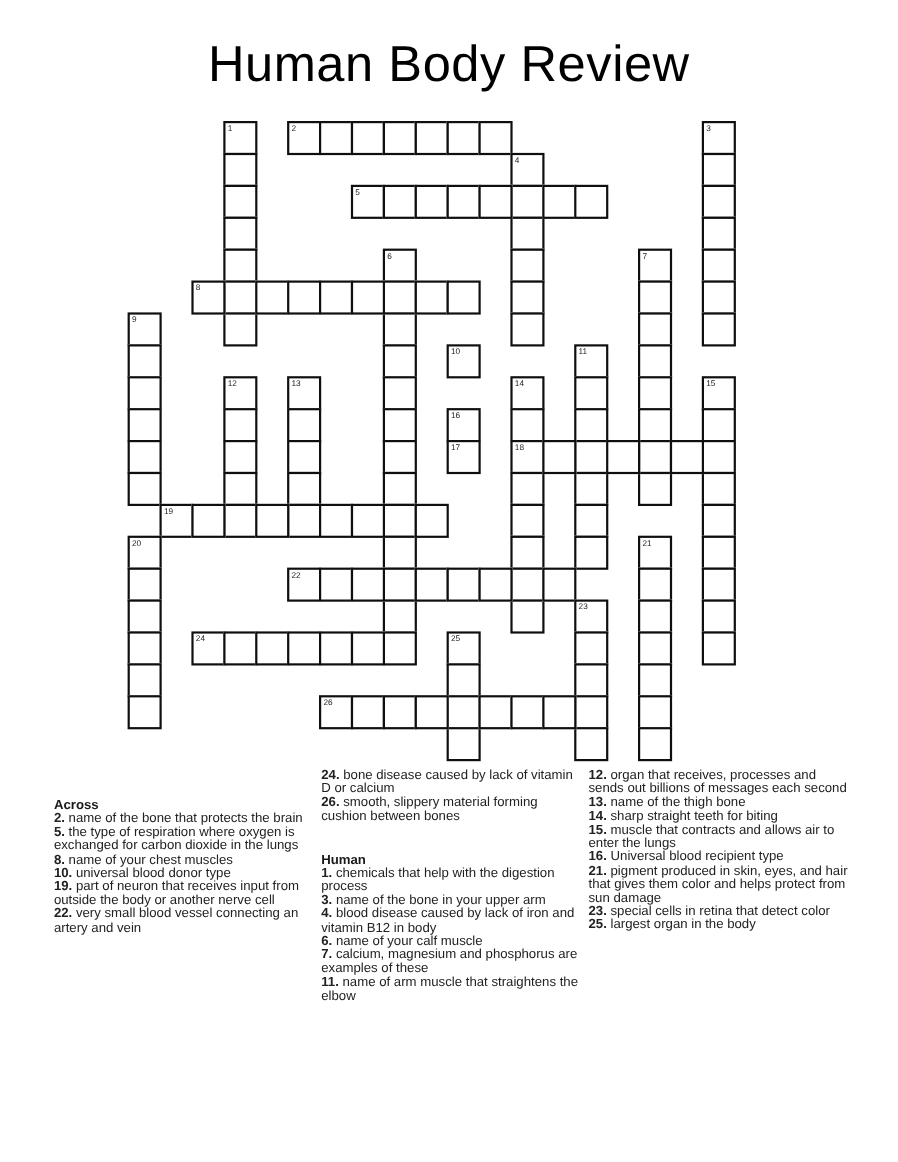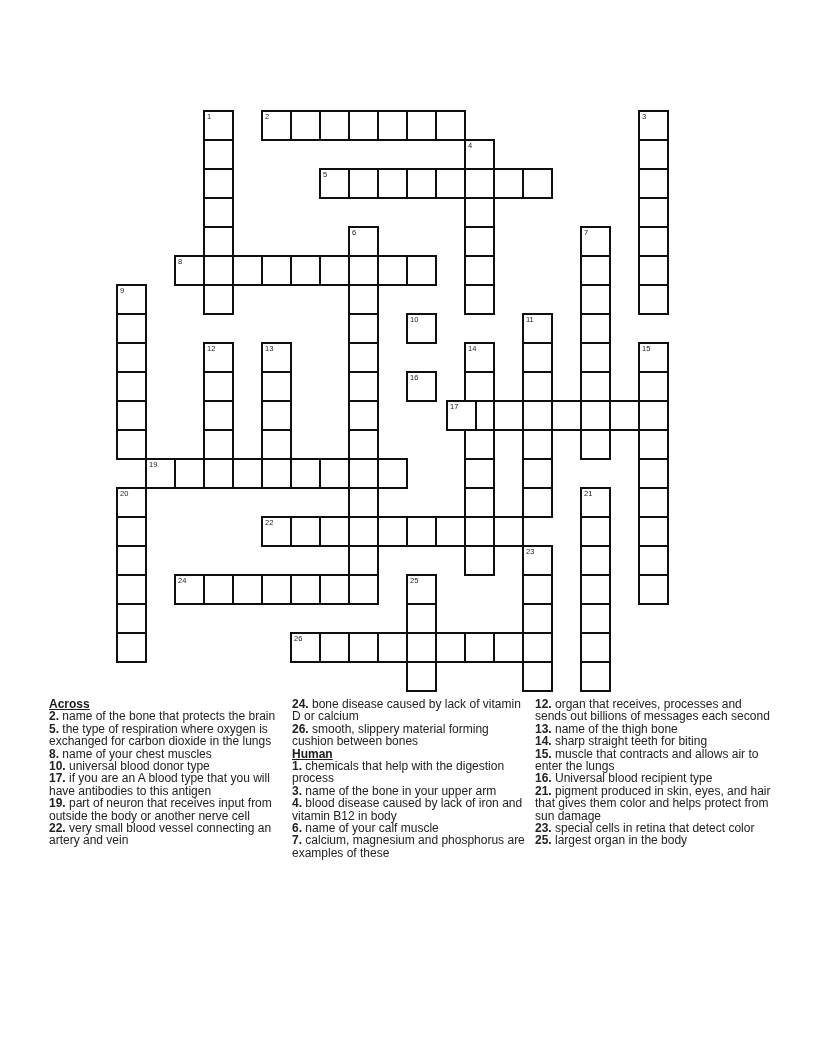--- a/index.html
+++ b/index.html
@@ -55,29 +55,30 @@
   .clue-col {
     width: 243px;
     padding-right: 7px;
     box-sizing: border-box;
     font-size: 12px;
     line-height: 12.4px;
     color: #222222;
   }
   .clue-heading {
     font-weight: bold;
-    text-decoration: underline;
     color: #1a1a1a;
+    margin-top: 27px;
   }
   .clue-num { font-weight: bold; }
 </style>
 </head>
 <body>
 
 <div class="page">
+  <h1 class="title">Human Body Review</h1>
   <div class="grid">
       <div class="cell" style="left: 87px; top: 0px;">
         <span class="cellnum">1</span>
       </div>
       <div class="cell" style="left: 87px; top: 29px;"></div>
       <div class="cell" style="left: 87px; top: 58px;"></div>
       <div class="cell" style="left: 87px; top: 87px;"></div>
       <div class="cell" style="left: 87px; top: 116px;"></div>
       <div class="cell" style="left: 87px; top: 145px;"></div>
       <div class="cell" style="left: 87px; top: 174px;"></div>
@@ -203,21 +204,21 @@
       <div class="cell" style="left: 522px; top: 290px;"></div>
       <div class="cell" style="left: 522px; top: 319px;"></div>
       <div class="cell" style="left: 522px; top: 348px;"></div>
       <div class="cell" style="left: 522px; top: 377px;"></div>
       <div class="cell" style="left: 522px; top: 406px;"></div>
       <div class="cell" style="left: 522px; top: 435px;"></div>
       <div class="cell" style="left: 522px; top: 464px;"></div>
       <div class="cell" style="left: 290px; top: 261px;">
         <span class="cellnum">16</span>
       </div>
-      <div class="cell" style="left: 290px; top: 290px; margin-left: 40px;">
+      <div class="cell" style="left: 290px; top: 290px;">
         <span class="cellnum">17</span>
       </div>
       <div class="cell" style="left: 377px; top: 290px;"></div>
       <div class="cell" style="left: 435px; top: 290px;"></div>
       <div class="cell" style="left: 493px; top: 290px;"></div>
       <div class="cell" style="left: 29px; top: 348px;">
         <span class="cellnum">19</span>
       </div>
       <div class="cell" style="left: 58px; top: 348px;"></div>
       <div class="cell" style="left: 116px; top: 348px;"></div>
@@ -281,33 +282,33 @@
       <div class="cell" style="left: 348px; top: 522px;"></div>
       <div class="cell" style="left: 377px; top: 522px;"></div>
     </div>
   <div class="clues">
     <div class="clue-col">
         <div class="clue-heading">Across</div>
         <div class="clue"><span class="clue-num">2. </span><span>name of the bone that protects the brain</span></div>
         <div class="clue"><span class="clue-num">5. </span><span>the type of respiration where oxygen is exchanged for carbon dioxide in the lungs</span></div>
         <div class="clue"><span class="clue-num">8. </span><span>name of your chest muscles</span></div>
         <div class="clue"><span class="clue-num">10. </span><span>universal blood donor type</span></div>
-        <div class="clue"><span class="clue-num">17. </span><span>if you are an A blood type that you will have antibodies to this antigen</span></div>
         <div class="clue"><span class="clue-num">19. </span><span>part of neuron that receives input from outside the body or another nerve cell</span></div>
         <div class="clue"><span class="clue-num">22. </span><span>very small blood vessel connecting an artery and vein</span></div>
       </div>
     <div class="clue-col">
         <div class="clue"><span class="clue-num">24. </span><span>bone disease caused by lack of vitamin D or calcium</span></div>
         <div class="clue"><span class="clue-num">26. </span><span>smooth, slippery material forming cushion between bones</span></div>
         <div class="clue-heading">Human</div>
         <div class="clue"><span class="clue-num">1. </span><span>chemicals that help with the digestion process</span></div>
         <div class="clue"><span class="clue-num">3. </span><span>name of the bone in your upper arm</span></div>
         <div class="clue"><span class="clue-num">4. </span><span>blood disease caused by lack of iron and vitamin B12 in body</span></div>
         <div class="clue"><span class="clue-num">6. </span><span>name of your calf muscle</span></div>
         <div class="clue"><span class="clue-num">7. </span><span>calcium, magnesium and phosphorus are examples of these</span></div>
+        <div class="clue"><span class="clue-num">11. </span><span>name of arm muscle that straightens the elbow</span></div>
       </div>
     <div class="clue-col">
         <div class="clue"><span class="clue-num">12. </span><span>organ that receives, processes and sends out billions of messages each second</span></div>
         <div class="clue"><span class="clue-num">13. </span><span>name of the thigh bone</span></div>
         <div class="clue"><span class="clue-num">14. </span><span>sharp straight teeth for biting</span></div>
         <div class="clue"><span class="clue-num">15. </span><span>muscle that contracts and allows air to enter the lungs</span></div>
         <div class="clue"><span class="clue-num">16. </span><span>Universal blood recipient type</span></div>
         <div class="clue"><span class="clue-num">21. </span><span>pigment produced in skin, eyes, and hair that gives them color and helps protect from sun damage</span></div>
         <div class="clue"><span class="clue-num">23. </span><span>special cells in retina that detect color</span></div>
         <div class="clue"><span class="clue-num">25. </span><span>largest organ in the body</span></div>

